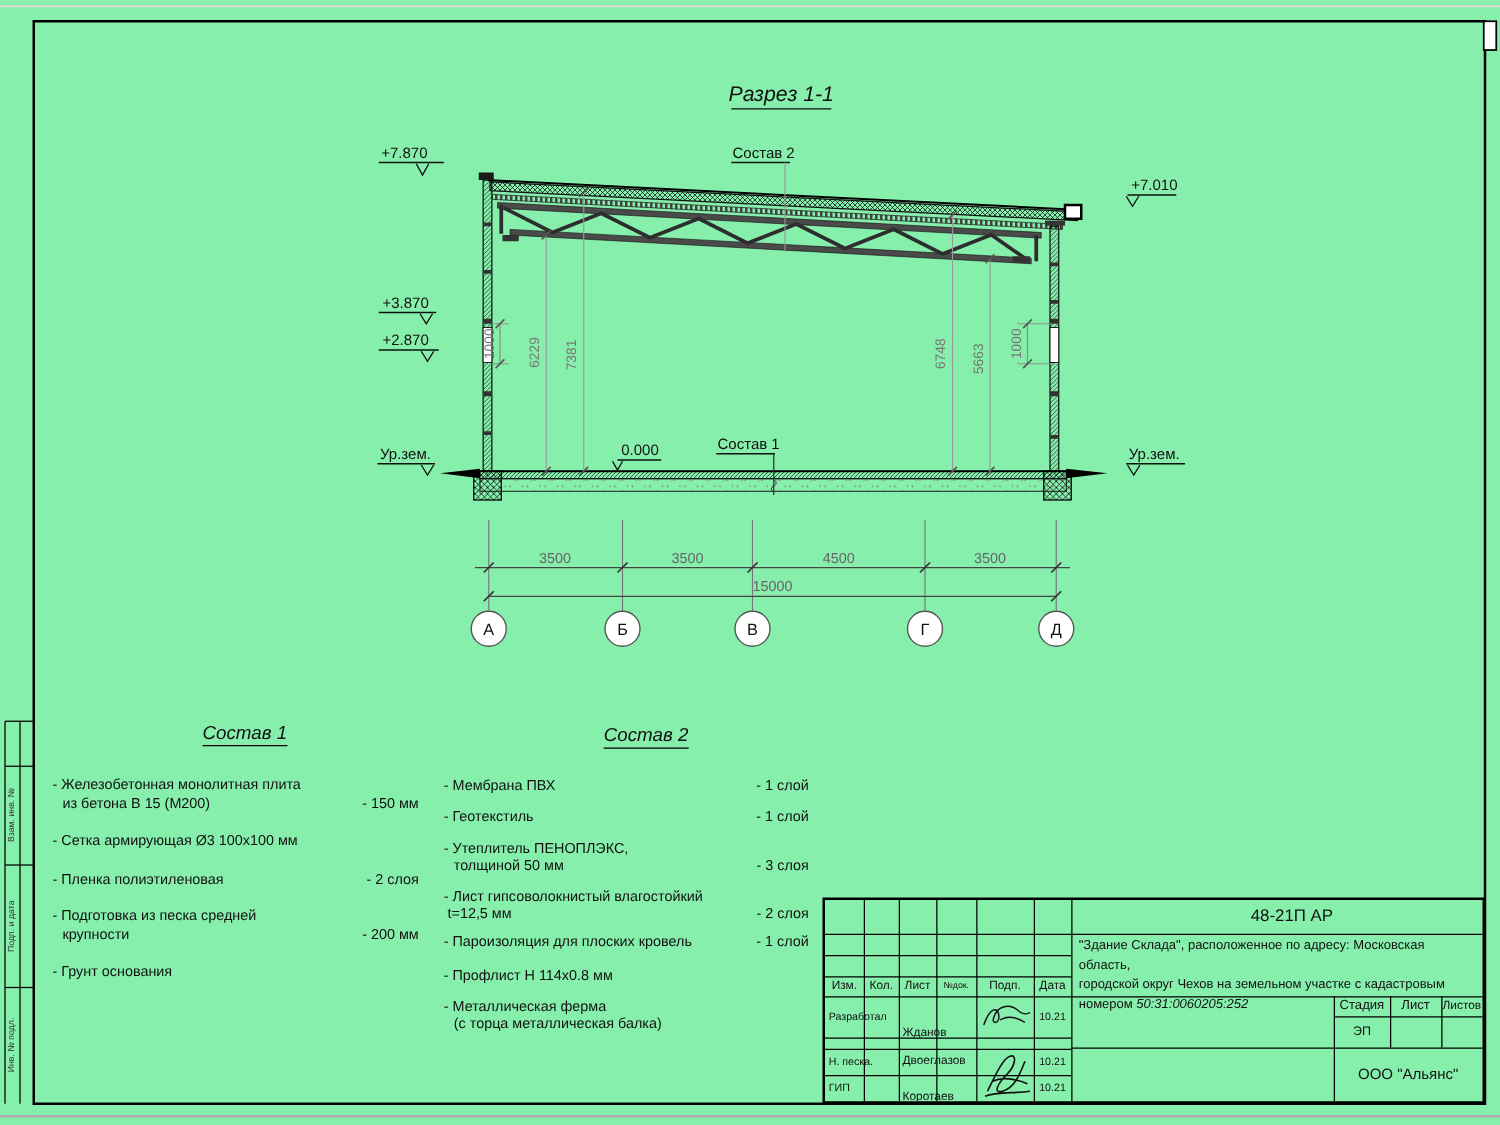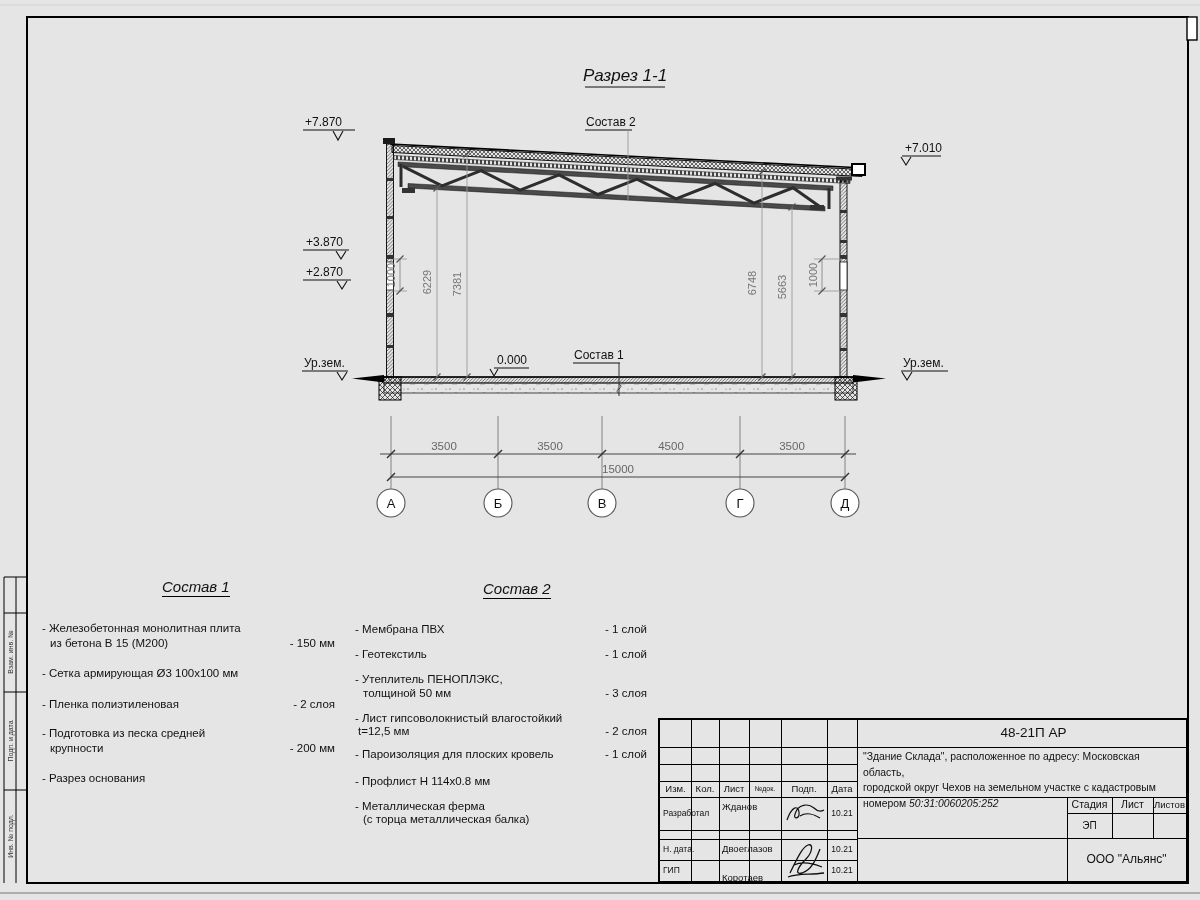--- a/index.html
+++ b/index.html
@@ -1,16 +1,16 @@
 <!DOCTYPE html>
 <html><head>
 <meta charset="utf-8">
 <style>
   html,body{margin:0;padding:0;background:#fff;}
-  .sheet{position:relative;width:1200px;height:900px;background:#e5e5e5;overflow:hidden;
+  .sheet{position:relative;width:1200px;height:900px;background:#86efac;overflow:hidden;
          font-family:"Liberation Sans",sans-serif;color:#111;}
   svg text{font-family:"Liberation Sans",sans-serif;}
   .abs{position:absolute;}
   
   .comp{position:absolute;font-size:11.5px;color:#111;}
   .comp .title{position:absolute;font-style:italic;font-size:15px;border-bottom:1px solid #000;padding-bottom:1px;}
   .comp .l1{position:absolute;white-space:nowrap;}
   .comp .l2{position:absolute;white-space:nowrap;}
   .comp .val{position:absolute;white-space:nowrap;}
   
@@ -233,21 +233,21 @@
     <div class="title" style="left:126px;top:2px;">Состав 1</div>
     <div class="l1" style="left:6px;top:46px;">- Железобетонная  монолитная плита</div>
     <div class="l2" style="left:14px;top:61px;">из бетона В 15 (М200)</div>
     <div class="val" style="right:3px;top:61px;">- 150 мм</div>
     <div class="l1" style="left:6px;top:91px;">- Сетка армирующая Ø3 100x100 мм</div>
     <div class="l1" style="left:6px;top:122px;">- Пленка полиэтиленовая</div>
     <div class="val" style="right:3px;top:122px;">-  2 слоя</div>
     <div class="l1" style="left:6px;top:151px;">- Подготовка из песка средней</div>
     <div class="l2" style="left:14px;top:166px;">крупности</div>
     <div class="val" style="right:3px;top:166px;">- 200 мм</div>
-    <div class="l1" style="left:6px;top:196px;">- Разрез основания</div>
+    <div class="l1" style="left:6px;top:196px;">- Грунт основания</div>
   </div>
 
   <div class="comp" style="left:352px;top:576px;width:300px;height:255px;">
     <div class="title" style="left:131px;top:4px;">Состав 2</div>
     <div class="l1" style="left:3px;top:47px;">- Мембрана ПВХ</div>
     <div class="val" style="right:5px;top:47px;">- 1 слой</div>
     <div class="l1" style="left:3px;top:72px;">- Геотекстиль</div>
     <div class="val" style="right:5px;top:72px;">- 1 слой</div>
     <div class="l1" style="left:3px;top:97px;">- Утеплитель ПЕНОПЛЭКС,</div>
     <div class="l2" style="left:11px;top:111px;">толщиной 50 мм</div>
@@ -284,23 +284,23 @@
     <div class="hl" style="top:118px;left:197px;width:329px;"></div>
 
     <div class="cell" style="left:0;top:61px;width:31px;height:16px;">Изм.</div>
     <div class="cell" style="left:31px;top:61px;width:28px;height:16px;">Кол.</div>
     <div class="cell" style="left:59px;top:61px;width:30px;height:16px;">Лист</div>
     <div class="cell" style="left:89px;top:61px;width:32px;height:16px;font-size:7px;">№док.</div>
     <div class="cell" style="left:121px;top:61px;width:46px;height:16px;">Подп.</div>
     <div class="cell" style="left:167px;top:61px;width:30px;height:16px;">Дата</div>
 
     <div class="cellL" style="left:3px;top:77px;width:56px;height:33px;font-size:8.5px;">Разработал</div>
-    <div class="cellL" style="left:62px;top:71px;width:58px;height:33px;">Жданов</div>
+    <div class="cellL" style="left:62px;top:91px;width:58px;height:33px;">Жданов</div>
     <div class="cell" style="left:167px;top:77px;width:30px;height:33px;font-size:8.5px;">10.21</div>
-    <div class="cellL" style="left:3px;top:119px;width:56px;height:21px;font-size:8.5px;">Н. дата.</div>
+    <div class="cellL" style="left:3px;top:119px;width:56px;height:21px;font-size:8.5px;">Н. песка.</div>
     <div class="cellL" style="left:62px;top:119px;width:58px;height:21px;">Двоеглазов</div>
     <div class="cell" style="left:167px;top:119px;width:30px;height:21px;font-size:8.5px;">10.21</div>
     <div class="cellL" style="left:3px;top:140px;width:56px;height:21px;font-size:8.5px;">ГИП</div>
     <div class="cellL" style="left:62px;top:140px;width:58px;height:36px;">Коротаев</div>
     <div class="cell" style="left:167px;top:140px;width:30px;height:21px;font-size:8.5px;">10.21</div>
 
     <svg class="abs" style="left:124px;top:80px;" width="42" height="28" viewBox="0 0 42 28">
       <path d="M3,20 C8,6 14,5 15,12 C16,19 9,20 11,14 C14,4 24,3 30,8 C33,11 37,12 40,10 M16,16 C22,12 30,14 36,18" fill="none" stroke="#111" stroke-width="1.2"></path>
     </svg>
     <svg class="abs" style="left:122px;top:119px;" width="46" height="42" viewBox="0 0 46 42">

